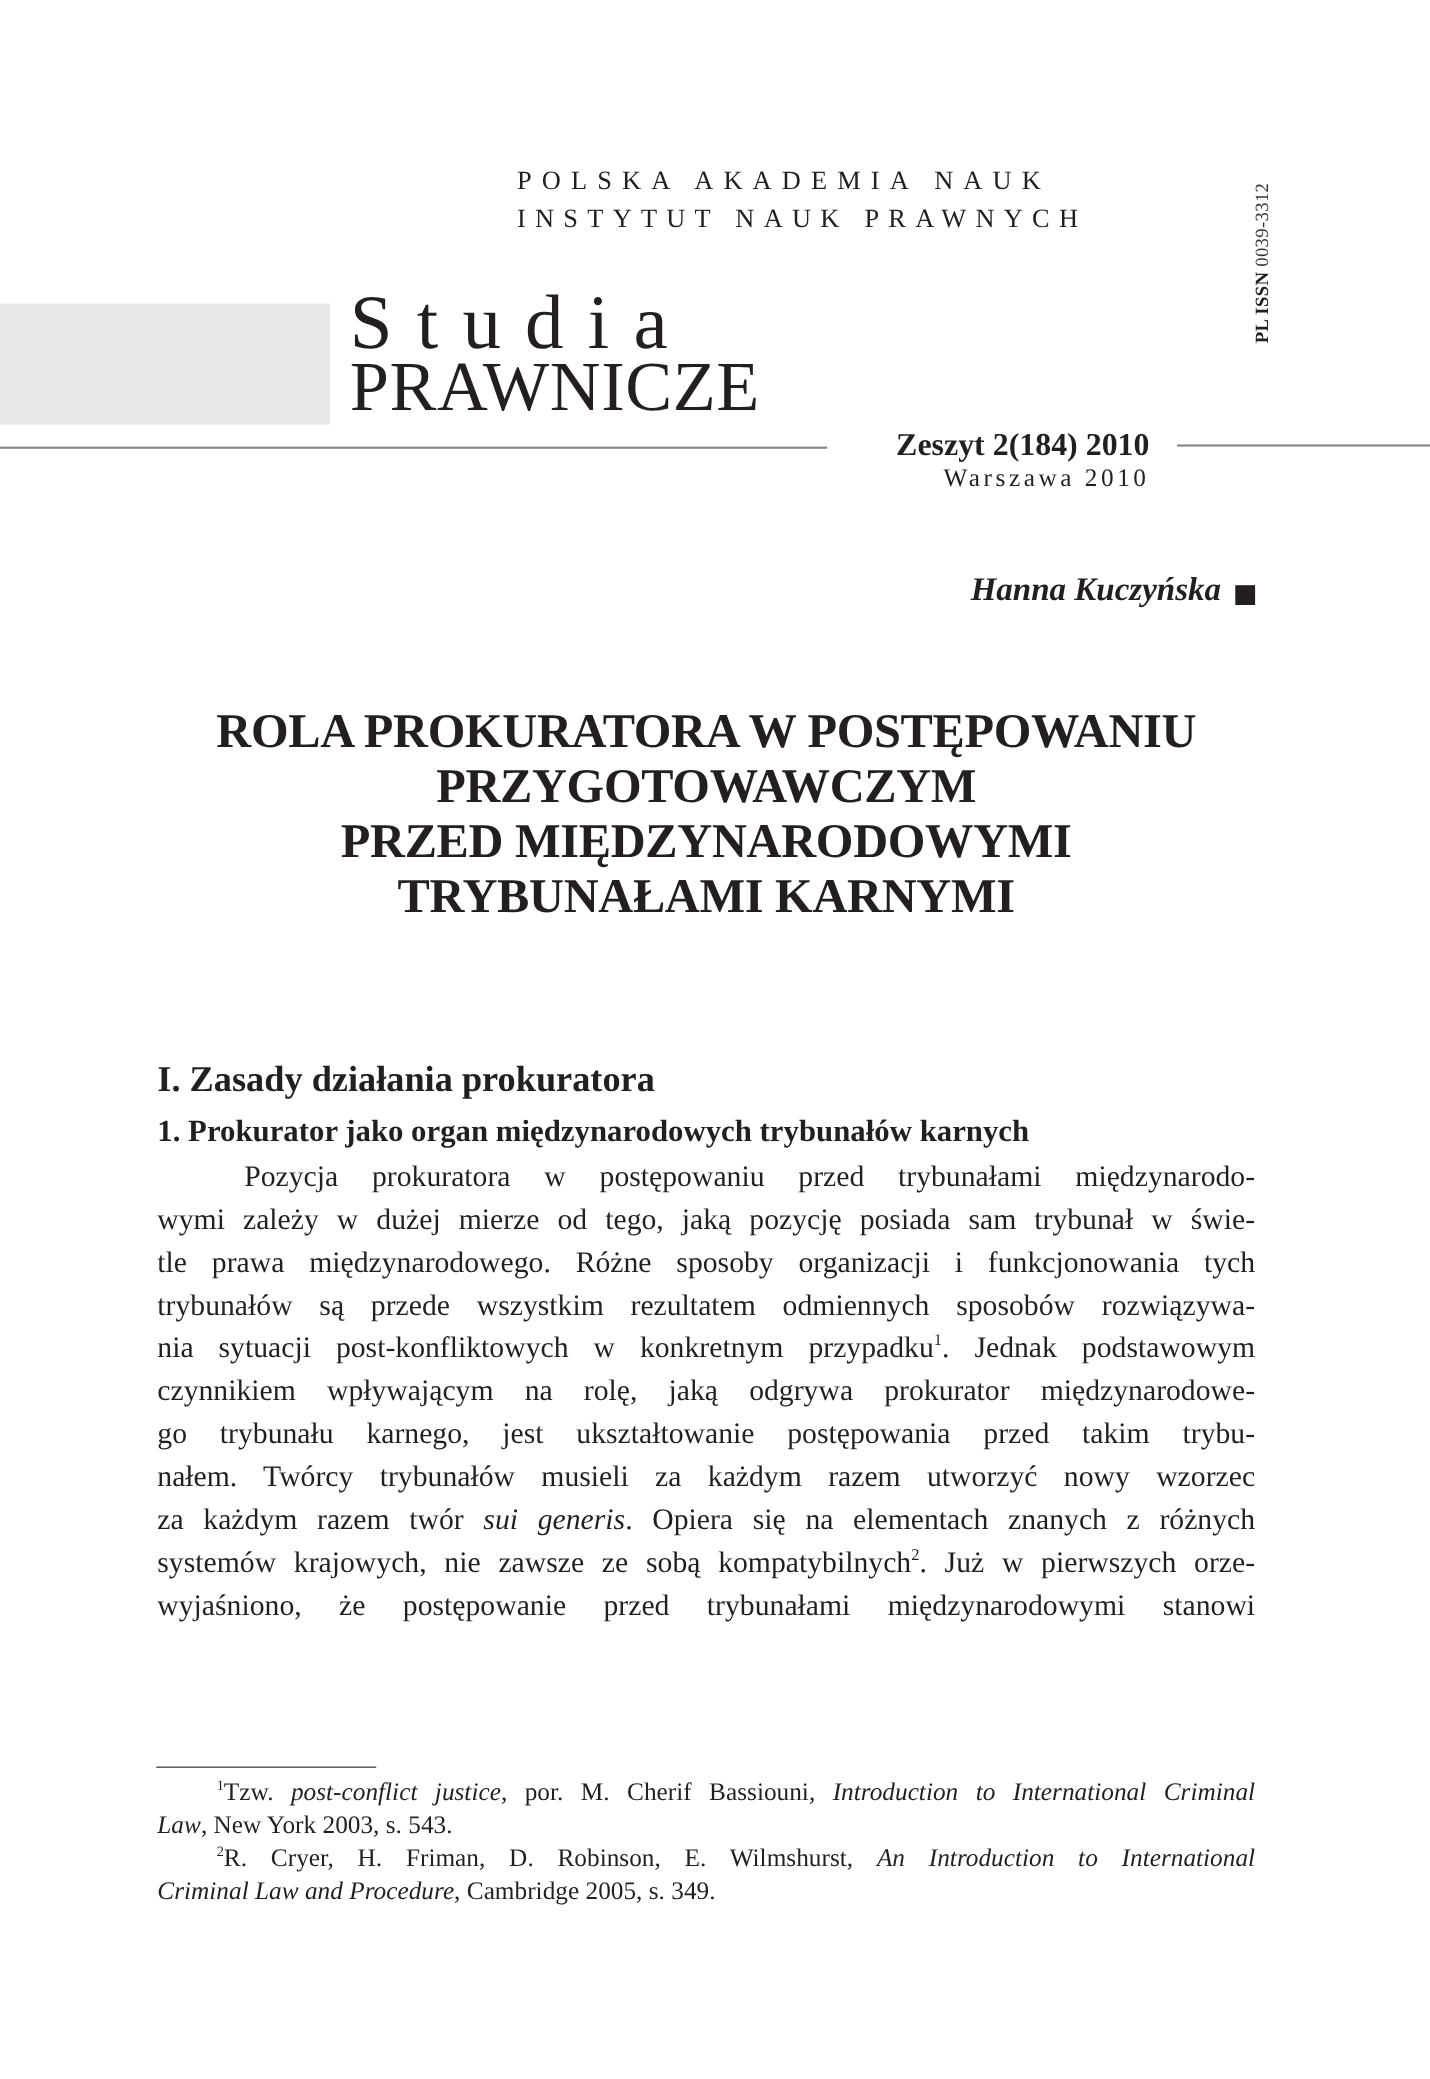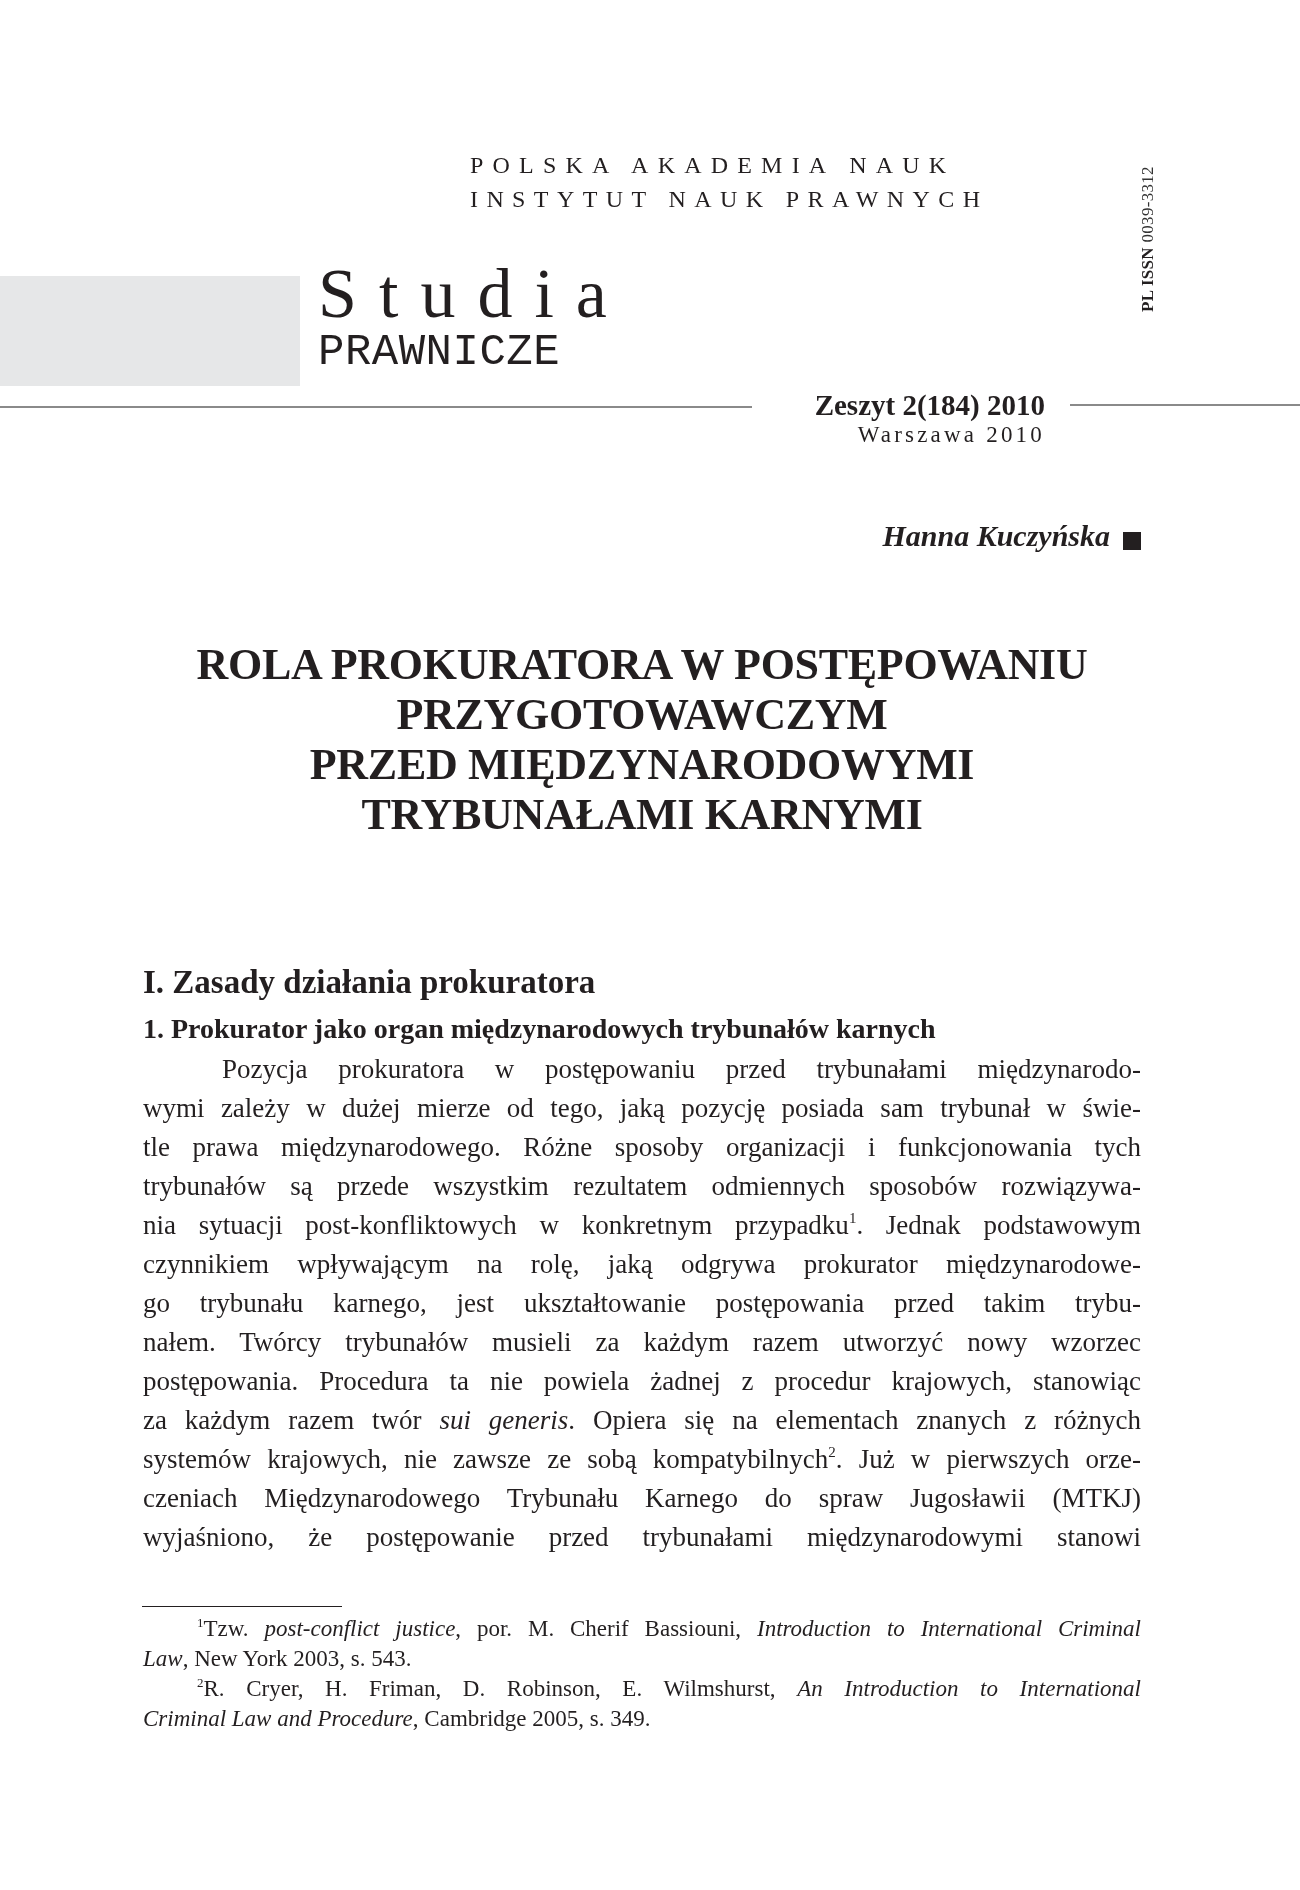--- a/index.html
+++ b/index.html
@@ -11,21 +11,21 @@
   .inst1 { top: 150px; }
   .inst2 { top: 184px; letter-spacing: 8.4px; text-align: right; }
 
   .issn { left: 1138px; top: 312px; transform-origin: 0 0; transform: rotate(-90deg);
           font-size: 17px; color: #333; letter-spacing: 0.3px; }
   .issn b { font-weight: bold; color: #231f20; }
 
   .grey-block { left: 0; top: 276px; width: 300px; height: 110px; background: #e6e7e8; }
 
   .studia { left: 318px; top: 256px; font-size: 70px; letter-spacing: 22px; line-height: 76px; }
-  .prawnicze { left: 318px; top: 326px; font-size: 44px; letter-spacing: 0.5px; line-height: 52px; font-family: Liberation Mono, monospace; }
+  .prawnicze { left: 318px; top: 326px; font-size: 64px; letter-spacing: 0.5px; line-height: 52px; }
 
   .rule { height: 0; border-top: 2px solid #8a8a8a; }
   .rule-left { left: 0; top: 406px; width: 752px; }
   .rule-right { left: 1070px; top: 404px; width: 230px; }
 
   .zeszyt { right: 255px; top: 388px; font-size: 29px; font-weight: bold; line-height: 34px; }
   .warszawa { right: 255px; top: 421px; font-size: 23px; font-weight: normal; letter-spacing: 3.2px; line-height: 28px; }
 
   .author { right: 190px; top: 518px; font-size: 30px; font-weight: bold; font-style: italic; line-height: 36px; }
   .author-square { left: 1123px; top: 532px; width: 18px; height: 18px; background: #231f20; }
@@ -83,24 +83,22 @@
 
 <div class="abs body">
   <span class="line indent">Pozycja prokuratora w postępowaniu przed trybunałami międzynarodo-</span>
   <span class="line">wymi zależy w dużej mierze od tego, jaką pozycję posiada sam trybunał w świe-</span>
   <span class="line">tle prawa międzynarodowego. Różne sposoby organizacji i funkcjonowania tych</span>
   <span class="line">trybunałów są przede wszystkim rezultatem odmiennych sposobów rozwiązywa-</span>
   <span class="line"><span>nia sytuacji post-konfliktowych w konkretnym przypadku</span><sup>1</sup><span>. Jednak podstawowym</span></span>
   <span class="line">czynnikiem wpływającym na rolę, jaką odgrywa prokurator międzynarodowe-</span>
   <span class="line">go trybunału karnego, jest ukształtowanie postępowania przed takim trybu-</span>
   <span class="line">nałem. Twórcy trybunałów musieli za każdym razem utworzyć nowy wzorzec</span>
-  <span class="line">postępowania. Procedura ta nie powiela żadnej z procedur krajowych, stanowiąc</span>
   <span class="line"><span>za każdym razem twór </span><i>sui generis</i><span>. Opiera się na elementach znanych z różnych</span></span>
   <span class="line"><span>systemów krajowych, nie zawsze ze sobą kompatybilnych</span><sup>2</sup><span>. Już w pierwszych orze-</span></span>
-  <span class="line">czeniach Międzynarodowego Trybunału Karnego do spraw Jugosławii (MTKJ)</span>
   <span class="line">wyjaśniono, że postępowanie przed trybunałami międzynarodowymi stanowi</span>
 </div>
 
 <div class="abs rule fn-rule"></div>
 <div class="abs footnotes">
   <span class="fnline fn-indent"><sup>1</sup><span>Tzw. </span><i>post-conflict justice</i><span>, por. M. Cherif Bassiouni, </span><i>Introduction to International Criminal</i></span>
   <span class="fnline left"><i>Law</i><span>, New York 2003, s. 543.</span></span>
   <span class="fnline fn-indent"><sup>2</sup><span>R. Cryer, H. Friman, D. Robinson, E. Wilmshurst, </span><i>An Introduction to International</i></span>
   <span class="fnline left"><i>Criminal Law and Procedure</i><span>, Cambridge 2005, s. 349.</span></span>
 </div>

